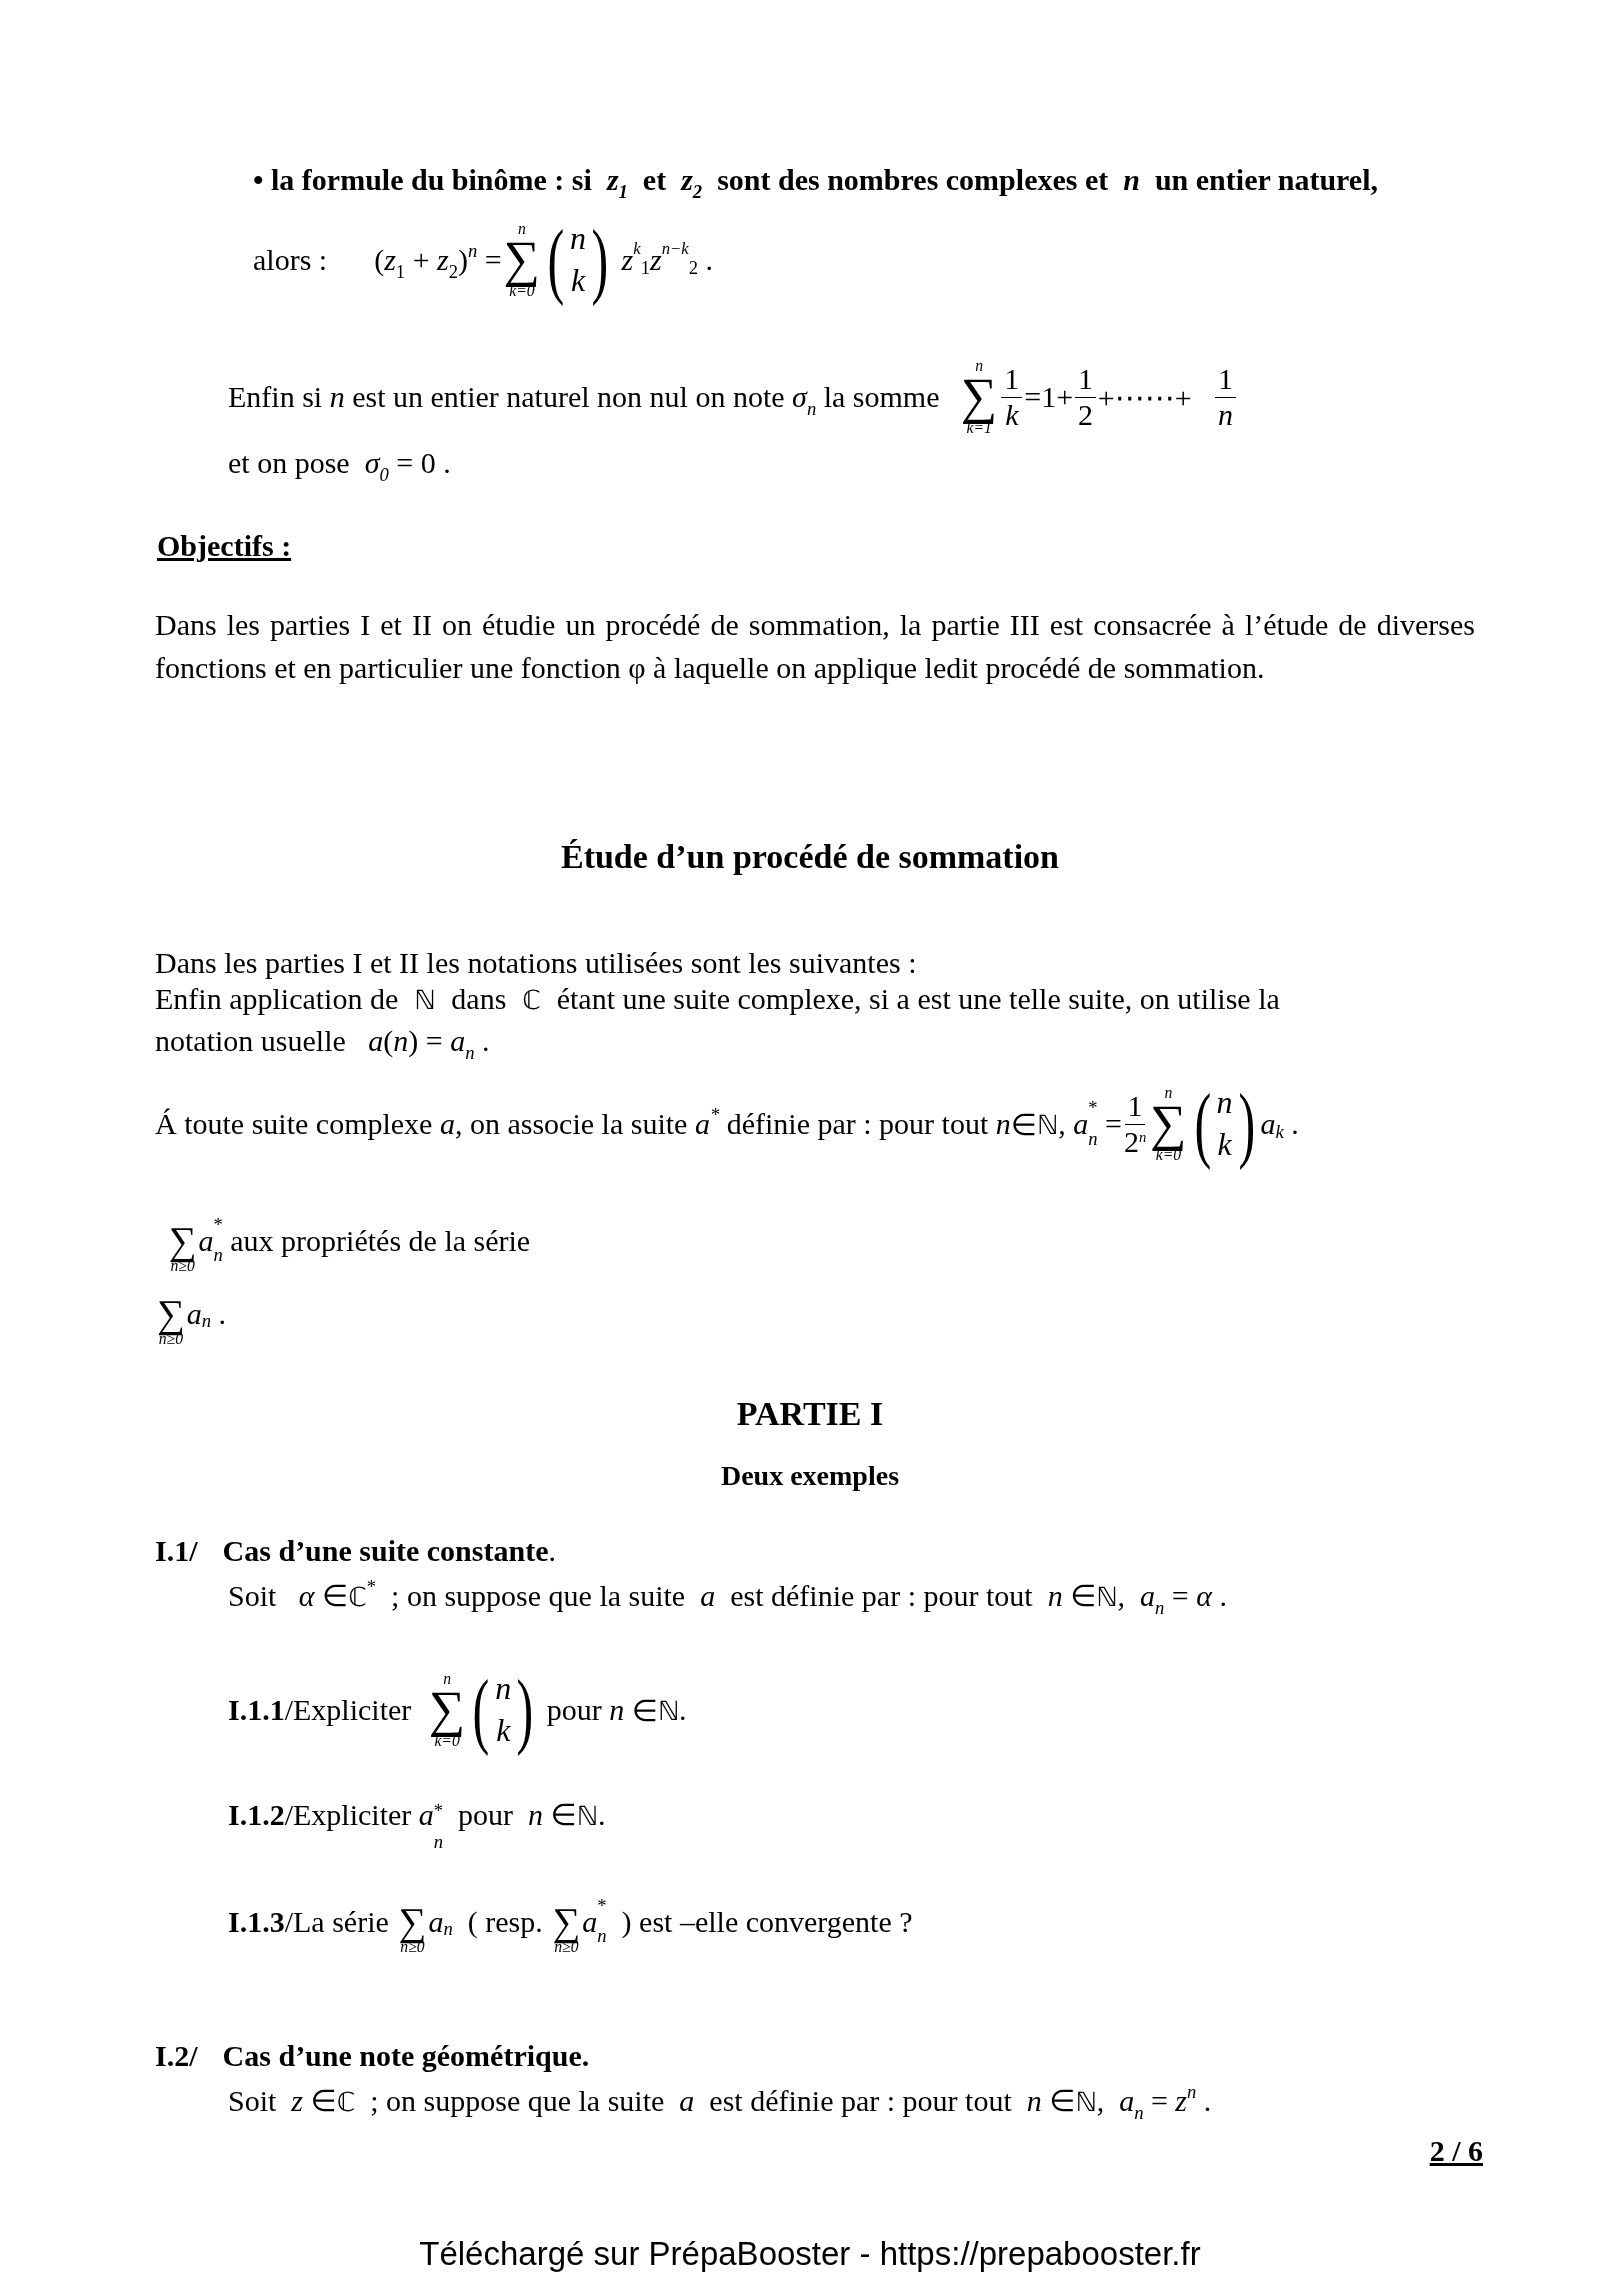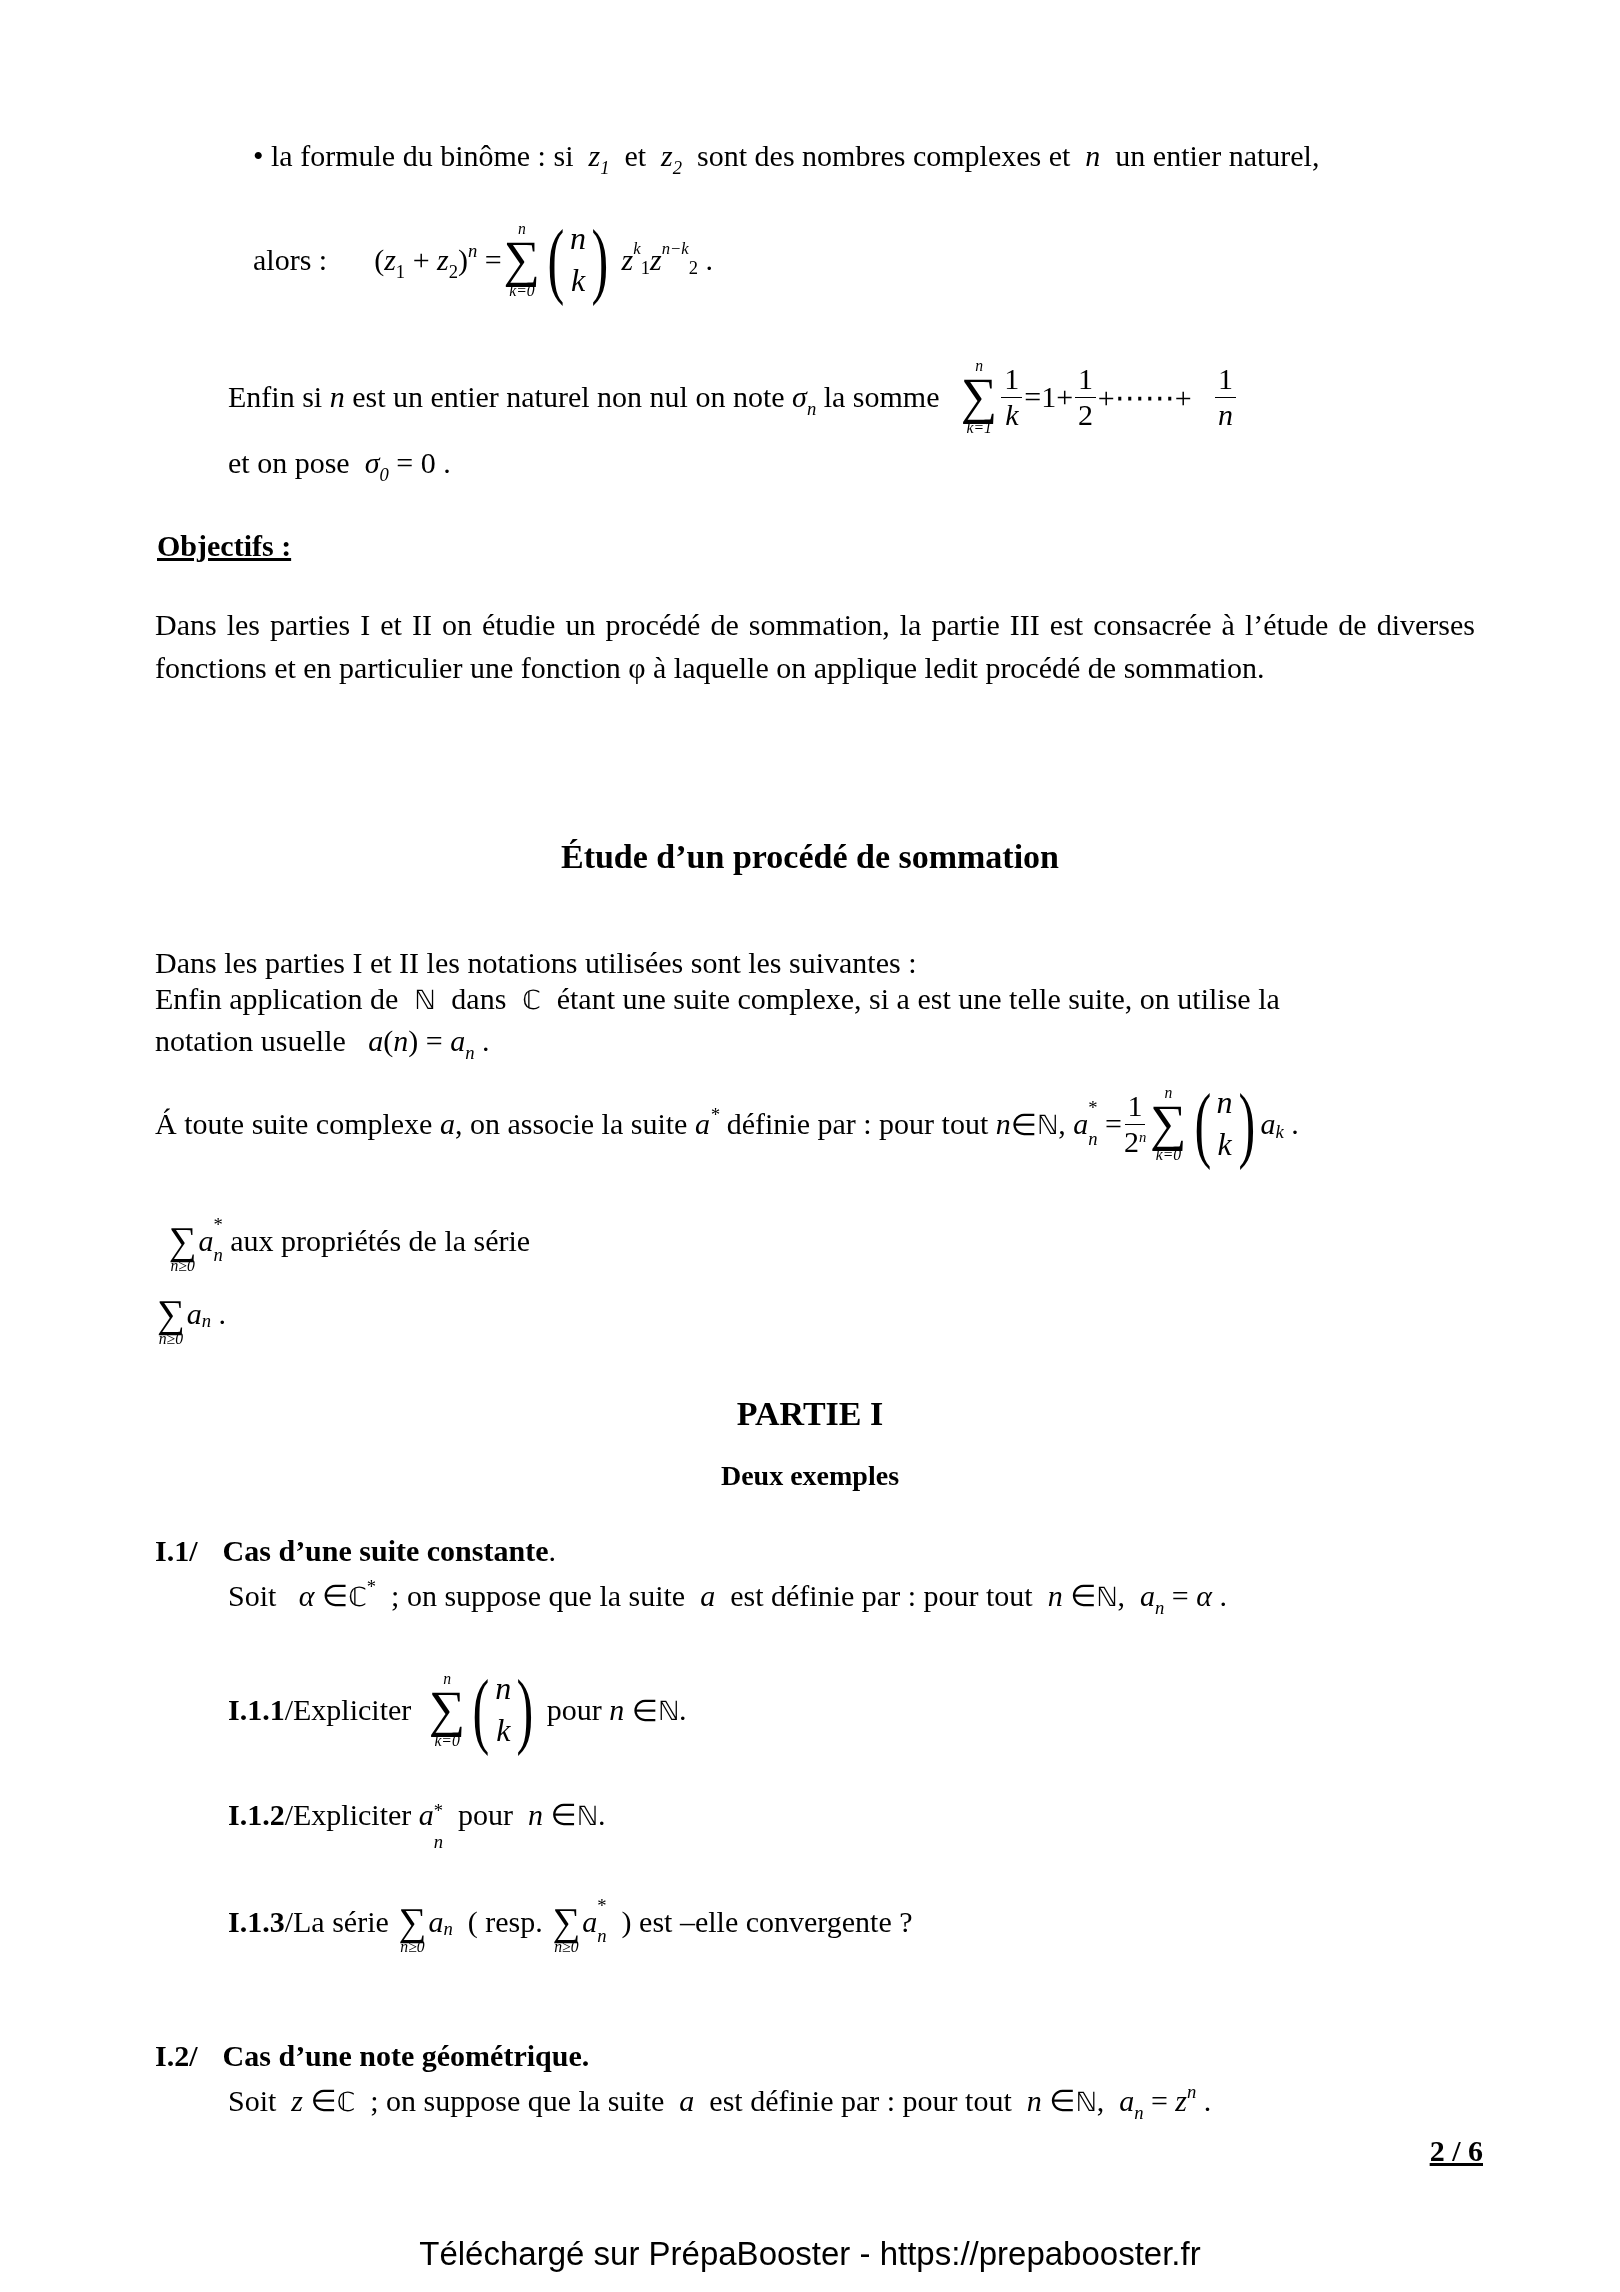--- a/index.html
+++ b/index.html
@@ -22,21 +22,21 @@
   .binom .col { display: inline-flex; flex-direction: column; align-items: center; line-height: 1.3; font-style: italic; font-size: 32px; }
   .frac { display: inline-flex; flex-direction: column; align-items: center; vertical-align: middle; line-height: 1.15; margin: 0 2px; }
   .frac .num { border-bottom: 1.5px solid #000; padding: 0 2.9px; }
   .justify { text-align: justify; white-space: normal; }
   .center { left: 0; width: 1620px; text-align: center; }
   .footer { font-family: "Liberation Sans", sans-serif; font-size: 33px; }
 </style>
 </head>
 <body>
 
-<div class="abs" style="left:253px; top:139px;">
+<div class="abs" style="left:253px; top:163px;font-weight:bold;">
   <span>•</span>
   <span>la formule du binôme : si</span>
   <span class="i">&nbsp;z<span class="sub">1</span>&nbsp;</span>
   <span>et</span>
   <span class="i">&nbsp;z<span class="sub">2</span>&nbsp;</span>
   <span>sont des nombres complexes et</span>
   <span class="i">&nbsp;n&nbsp;</span>
   <span>un entier naturel,</span>
 </div>
 

